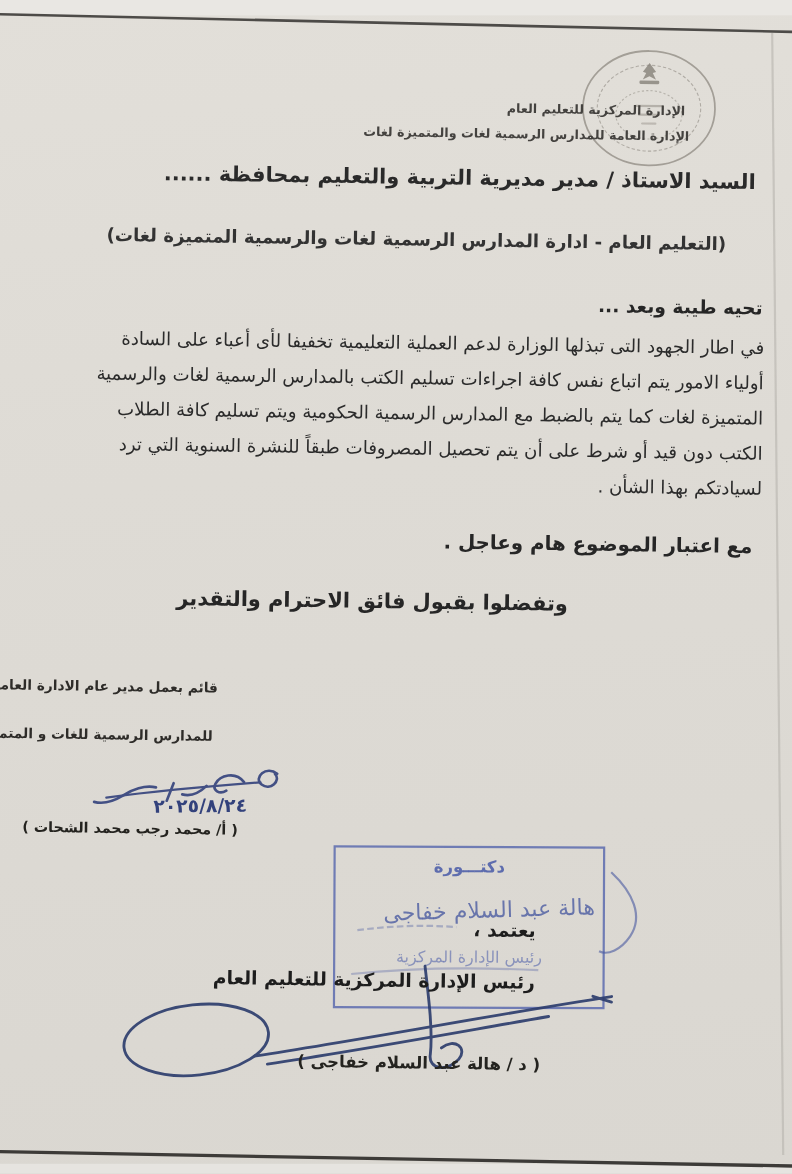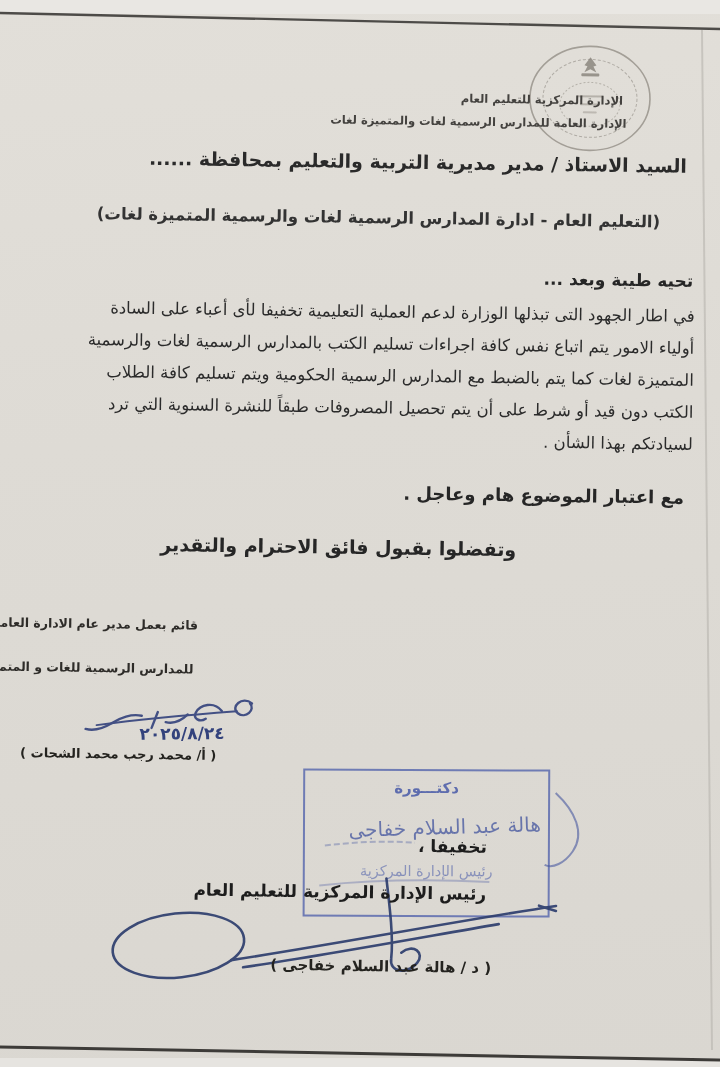--- a/index.html
+++ b/index.html
@@ -103,21 +103,21 @@
     </div>
 
     <svg width="720" height="1067" viewBox="0 0 720 1067">
       <g stroke="rgba(72,88,160,0.6)" fill="none" stroke-width="2">
         <path d="M560 790 c20 18 30 40 18 58 c-8 12 -20 18 -28 14"></path>
         <path d="M330 846 c30 -4 60 -6 90 -4" stroke-dasharray="6 3" opacity="0.6"></path>
         <path d="M325 886 c50 -6 110 -8 170 -6" opacity="0.55"></path>
       </g>
     </svg>
 
-    <div class="txt approve-label">تخفيفا ،</div>
+    <div class="txt approve-label">يعتمد ،</div>
     <div class="txt approve-title">رئيس الإدارة المركزية للتعليم العام</div>
     <div class="txt approve-name">( د / هالة عبد السلام خفاجى )</div>
 
     <svg class="overlay" width="720" height="1067" viewBox="0 0 720 1067">
       <g stroke="#2e3e6e" fill="none" stroke-width="2.6" stroke-linecap="round" opacity="0.92">
         <ellipse cx="185" cy="948" rx="66" ry="32" transform="rotate(-7 185 948)"></ellipse>
         <path d="M238 962 C340 945 460 920 562 903"></path>
         <path d="M250 969 C330 956 420 938 505 922"></path>
         <path d="M545 903 L562 908"></path>
         <path d="M392 878 c4 30 8 60 6 80 c-2 14 16 16 26 4 c8 -10 -4 -20 -16 -10"></path>

